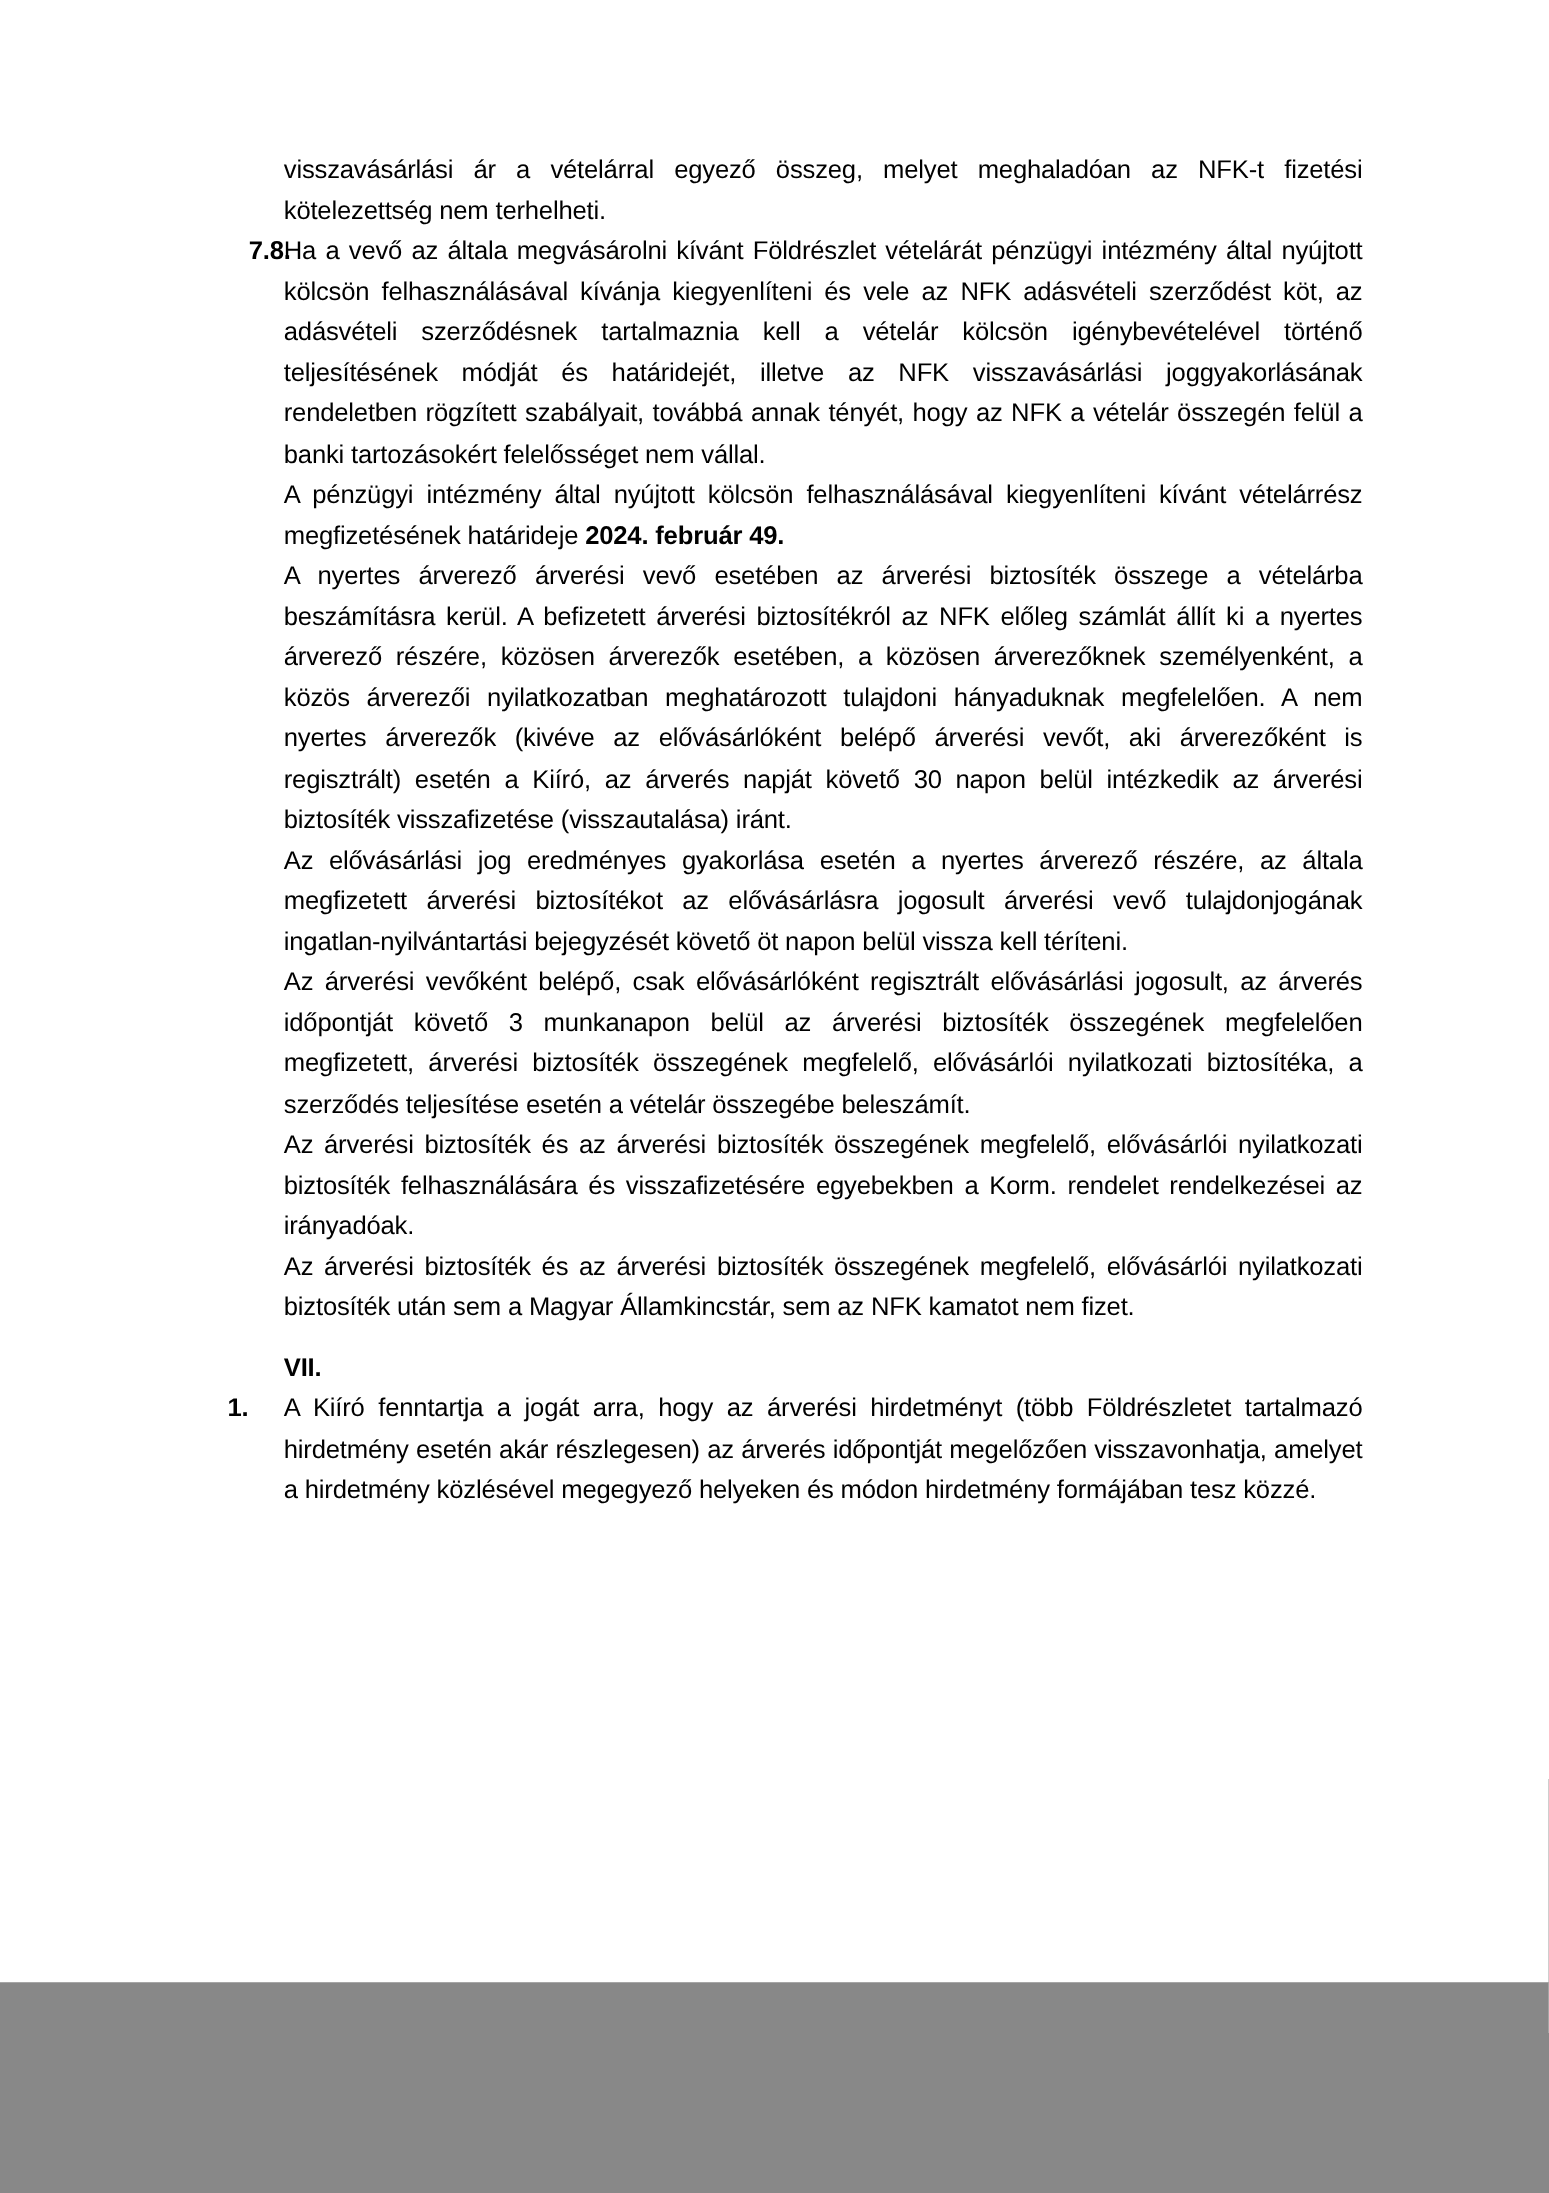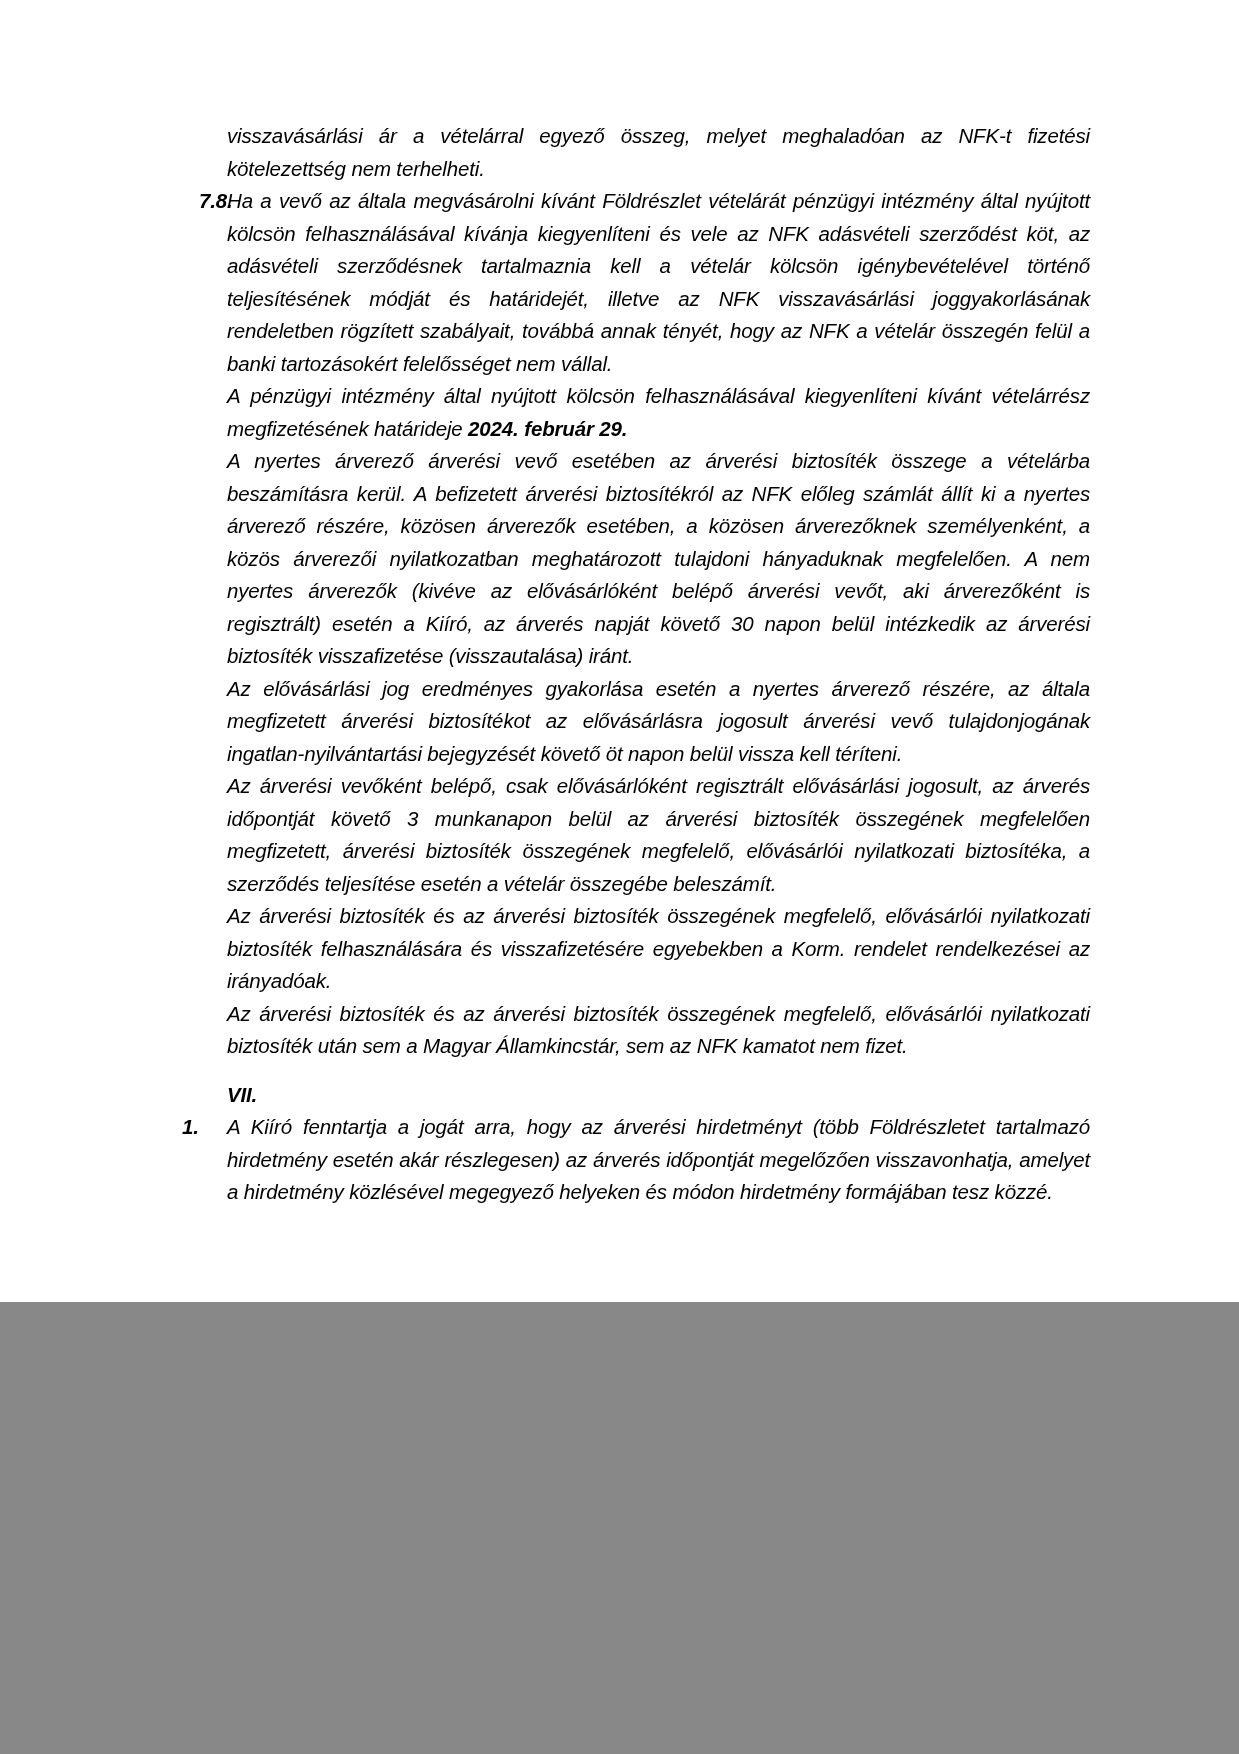--- a/index.html
+++ b/index.html
@@ -1,28 +1,27 @@
 <!DOCTYPE html>
 <html lang="hu"><head>
 <meta charset="utf-8">
 <style>
   html, body { margin: 0; padding: 0; background: #888; }
   .page {
     position: relative;
     width: 1239px;
-    height: 1302px;
+    height: 1586px;
     margin: 0 auto;
     background: #ffffff;
     overflow: hidden;
     font-family: "Liberation Sans", sans-serif;
     font-size: 20.5px;
     line-height: 32.5px;
     letter-spacing: -0.15px;
     color: #000000;
-    font-style: italic;
   }
   .content {
     position: absolute;
     left: 227px;
     top: 120px;
     width: 863px;
   }
   .content p, .content .hblock { margin: 0; text-align: justify; }
 
   .para { margin-top: 0; }
@@ -74,21 +73,21 @@
 
     <p class="para">visszavásárlási ár a vételárral egyező összeg, melyet meghaladóan az NFK-t fizetési kötelezettség nem terhelheti.</p>
 
     <p class="li m-item47">
       <span class="num num-47">7.8.</span>
       <span>Ha a vevő az általa megvásárolni kívánt Földrészlet vételárát pénzügyi intézmény által nyújtott kölcsön felhasználásával kívánja kiegyenlíteni és vele az NFK adásvételi szerződést köt, az adásvételi szerződésnek tartalmaznia kell a vételár kölcsön igénybevételével történő teljesítésének módját és határidejét, illetve az NFK visszavásárlási joggyakorlásának rendeletben rögzített szabályait, továbbá annak tényét, hogy az NFK a vételár összegén felül a banki tartozásokért felelősséget nem vállal.</span>
     </p>
 
     <p class="m-loan">
       <span>A pénzügyi intézmény által nyújtott kölcsön felhasználásával kiegyenlíteni kívánt vételárrész megfizetésének határideje </span>
-      <span class="bold">2024. február 29.</span>
+      <span class="bold">2024. február 49.</span>
     </p>
 
 
     <p class="m-p">A nyertes árverező árverési vevő esetében az árverési biztosíték összege a vételárba beszámításra kerül. A befizetett árverési biztosítékról az NFK előleg számlát állít ki a nyertes árverező részére, közösen árverezők esetében, a közösen árverezőknek személyenként, a közös árverezői nyilatkozatban meghatározott tulajdoni hányaduknak megfelelően. A nem nyertes árverezők (kivéve az elővásárlóként belépő árverési vevőt, aki árverezőként is regisztrált) esetén a Kiíró, az árverés napját követő 30 napon belül intézkedik az árverési biztosíték visszafizetése (visszautalása) iránt.</p>
 
     <p class="m-p">Az elővásárlási jog eredményes gyakorlása esetén a nyertes árverező részére, az általa megfizetett árverési biztosítékot az elővásárlásra jogosult árverési vevő tulajdonjogának ingatlan-nyilvántartási bejegyzését követő öt napon belül vissza kell téríteni.</p>
 
     <p class="m-p">Az árverési vevőként belépő, csak elővásárlóként regisztrált elővásárlási jogosult, az árverés időpontját követő 3 munkanapon belül az árverési biztosíték összegének megfelelően megfizetett, árverési biztosíték összegének megfelelő, elővásárlói nyilatkozati biztosítéka, a szerződés teljesítése esetén a vételár összegébe beleszámít.</p>
 
     <p class="m-p">Az árverési biztosíték és az árverési biztosíték összegének megfelelő, elővásárlói nyilatkozati biztosíték felhasználására és visszafizetésére egyebekben a Korm. rendelet rendelkezései az irányadóak.</p>

